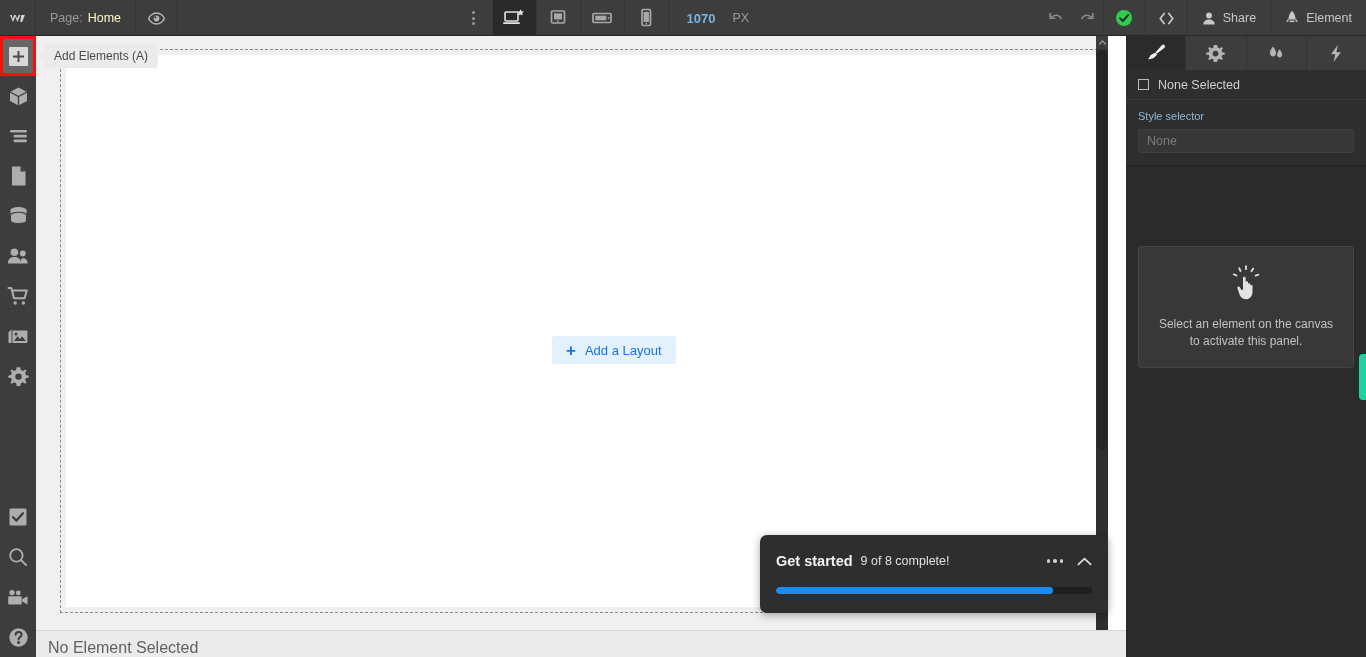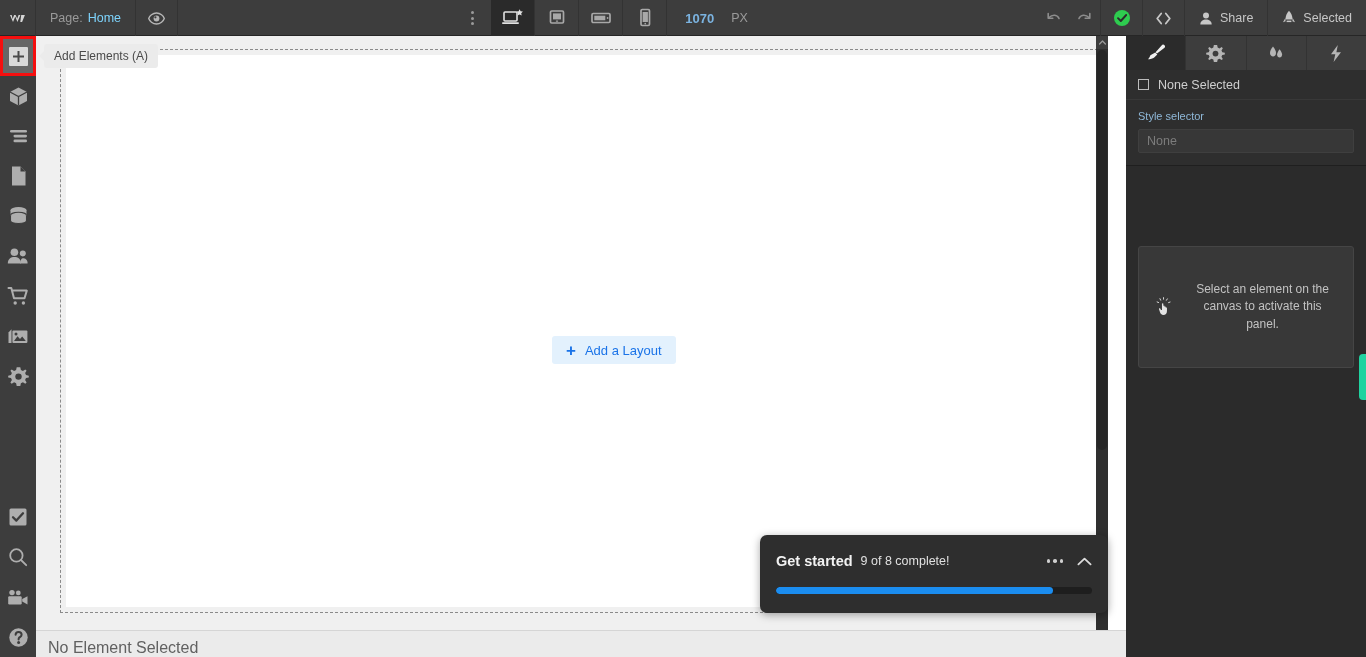--- a/index.html
+++ b/index.html
@@ -19,21 +19,21 @@
     border-bottom: 1px solid #262626;
   }
   .tb-cell {
     display: flex; align-items: center; justify-content: center;
     border-right: 1px solid #333; color: #b6b6b6;
     font-size: 12.5px; height: 36px; cursor: default;
   }
   .tb-logo { width: 36px; color: #d6d6d6; font-weight: bold; font-size: 17px; font-style: italic;}
   .tb-page { padding: 0 14px; gap: 5px; text-align: center; }
   .tb-page .lbl { color: #9a9a9a; }
-  .tb-page .val { color: #7dd3fc; }
+  .tb-page .val { color: #fef9c3; }
   .tb-eye { width: 42px; }
   .tb-spacer { flex: 1 1 auto; border-right: none; }
   .tb-dots { width: 38px; border-right: none; }
   .bp { width: 44px; border-right: 1px solid #333; }
   .bp.active { background: #2a2a2a; }
   .tb-size { padding: 0 14px 0 18px; gap: 17px; border-right: none;}
   .tb-size .num { color: #7bb3e0; font-weight: bold; font-size: 13px; }
   .tb-size .unit { color: #9a9a9a; font-size: 12.5px; }
   .tb-undo { width: 32px; border-right: none; }
   .tb-redo { width: 32px; border-right: 1px solid #333; }
@@ -148,21 +148,21 @@
   .rp-style { padding: 10px 12px 12px 12px; border-bottom: 1px solid #1f1f1f; background: #2e2e2e;}
   .rp-style-label { color: #8fb8d8; font-size: 11px; margin-bottom: 7px; }
   .rp-style-input {
     height: 24px; background: #373737; border: 1px solid #3f3f3f; border-radius: 2px;
     display: flex; align-items: center; padding: 0 8px;
     color: #7c7c7c; font-size: 12.5px;
   }
   .rp-empty {
     margin: 80px 12px 0 12px; height: 122px;
     background: #383838; border: 1px solid #454545; border-radius: 3px;
-    display: flex; flex-direction: row; align-items: center; justify-content: center;
+    display: flex; flex-direction: column; align-items: center; justify-content: center;
     gap: 12px; padding: 0 14px;
   }
   .rp-empty-text {
     color: #c2c2c2; font-size: 12px; text-align: center; line-height: 1.45;
   }
   .feedback-tab {
     position: absolute; right: 0; top: 318px; width: 7px; height: 46px;
     background: #1fd3a0; border-radius: 4px 0 0 4px; cursor: pointer;
   }
 
@@ -283,21 +283,21 @@
       <span>Share</span>
     </div>
 
     <div class="tb-cell tb-publish">
       <svg width="14" height="16" viewBox="0 0 14 16">
         <path d="M7 0.8 C9.4 3.2 10.5 6.4 10.5 9.6 L3.5 9.6 C3.5 6.4 4.6 3.2 7 0.8 Z" fill="#c7c7c7"></path>
         <path d="M3.4 8 L1 12.2 L3.6 11.3 Z" fill="#c7c7c7"></path>
         <path d="M10.6 8 L13 12.2 L10.4 11.3 Z" fill="#c7c7c7"></path>
         <rect x="4.6" y="10.6" width="4.8" height="1.5" fill="#c7c7c7"></rect>
       </svg>
-      <span>Selected</span>
+      <span>Element</span>
     </div>
   </div>
 
   <div class="sidebar">
 
     <div class="sb-item active highlight">
       <svg width="21" height="21" viewBox="0 0 21 21">
         <rect x="1" y="1" width="19" height="19" rx="1" fill="#d9d9d9"></rect>
         <path d="M10.5 5 L10.5 16 M5 10.5 L16 10.5" stroke="#4a4a4a" stroke-width="2"></path>
       </svg>

